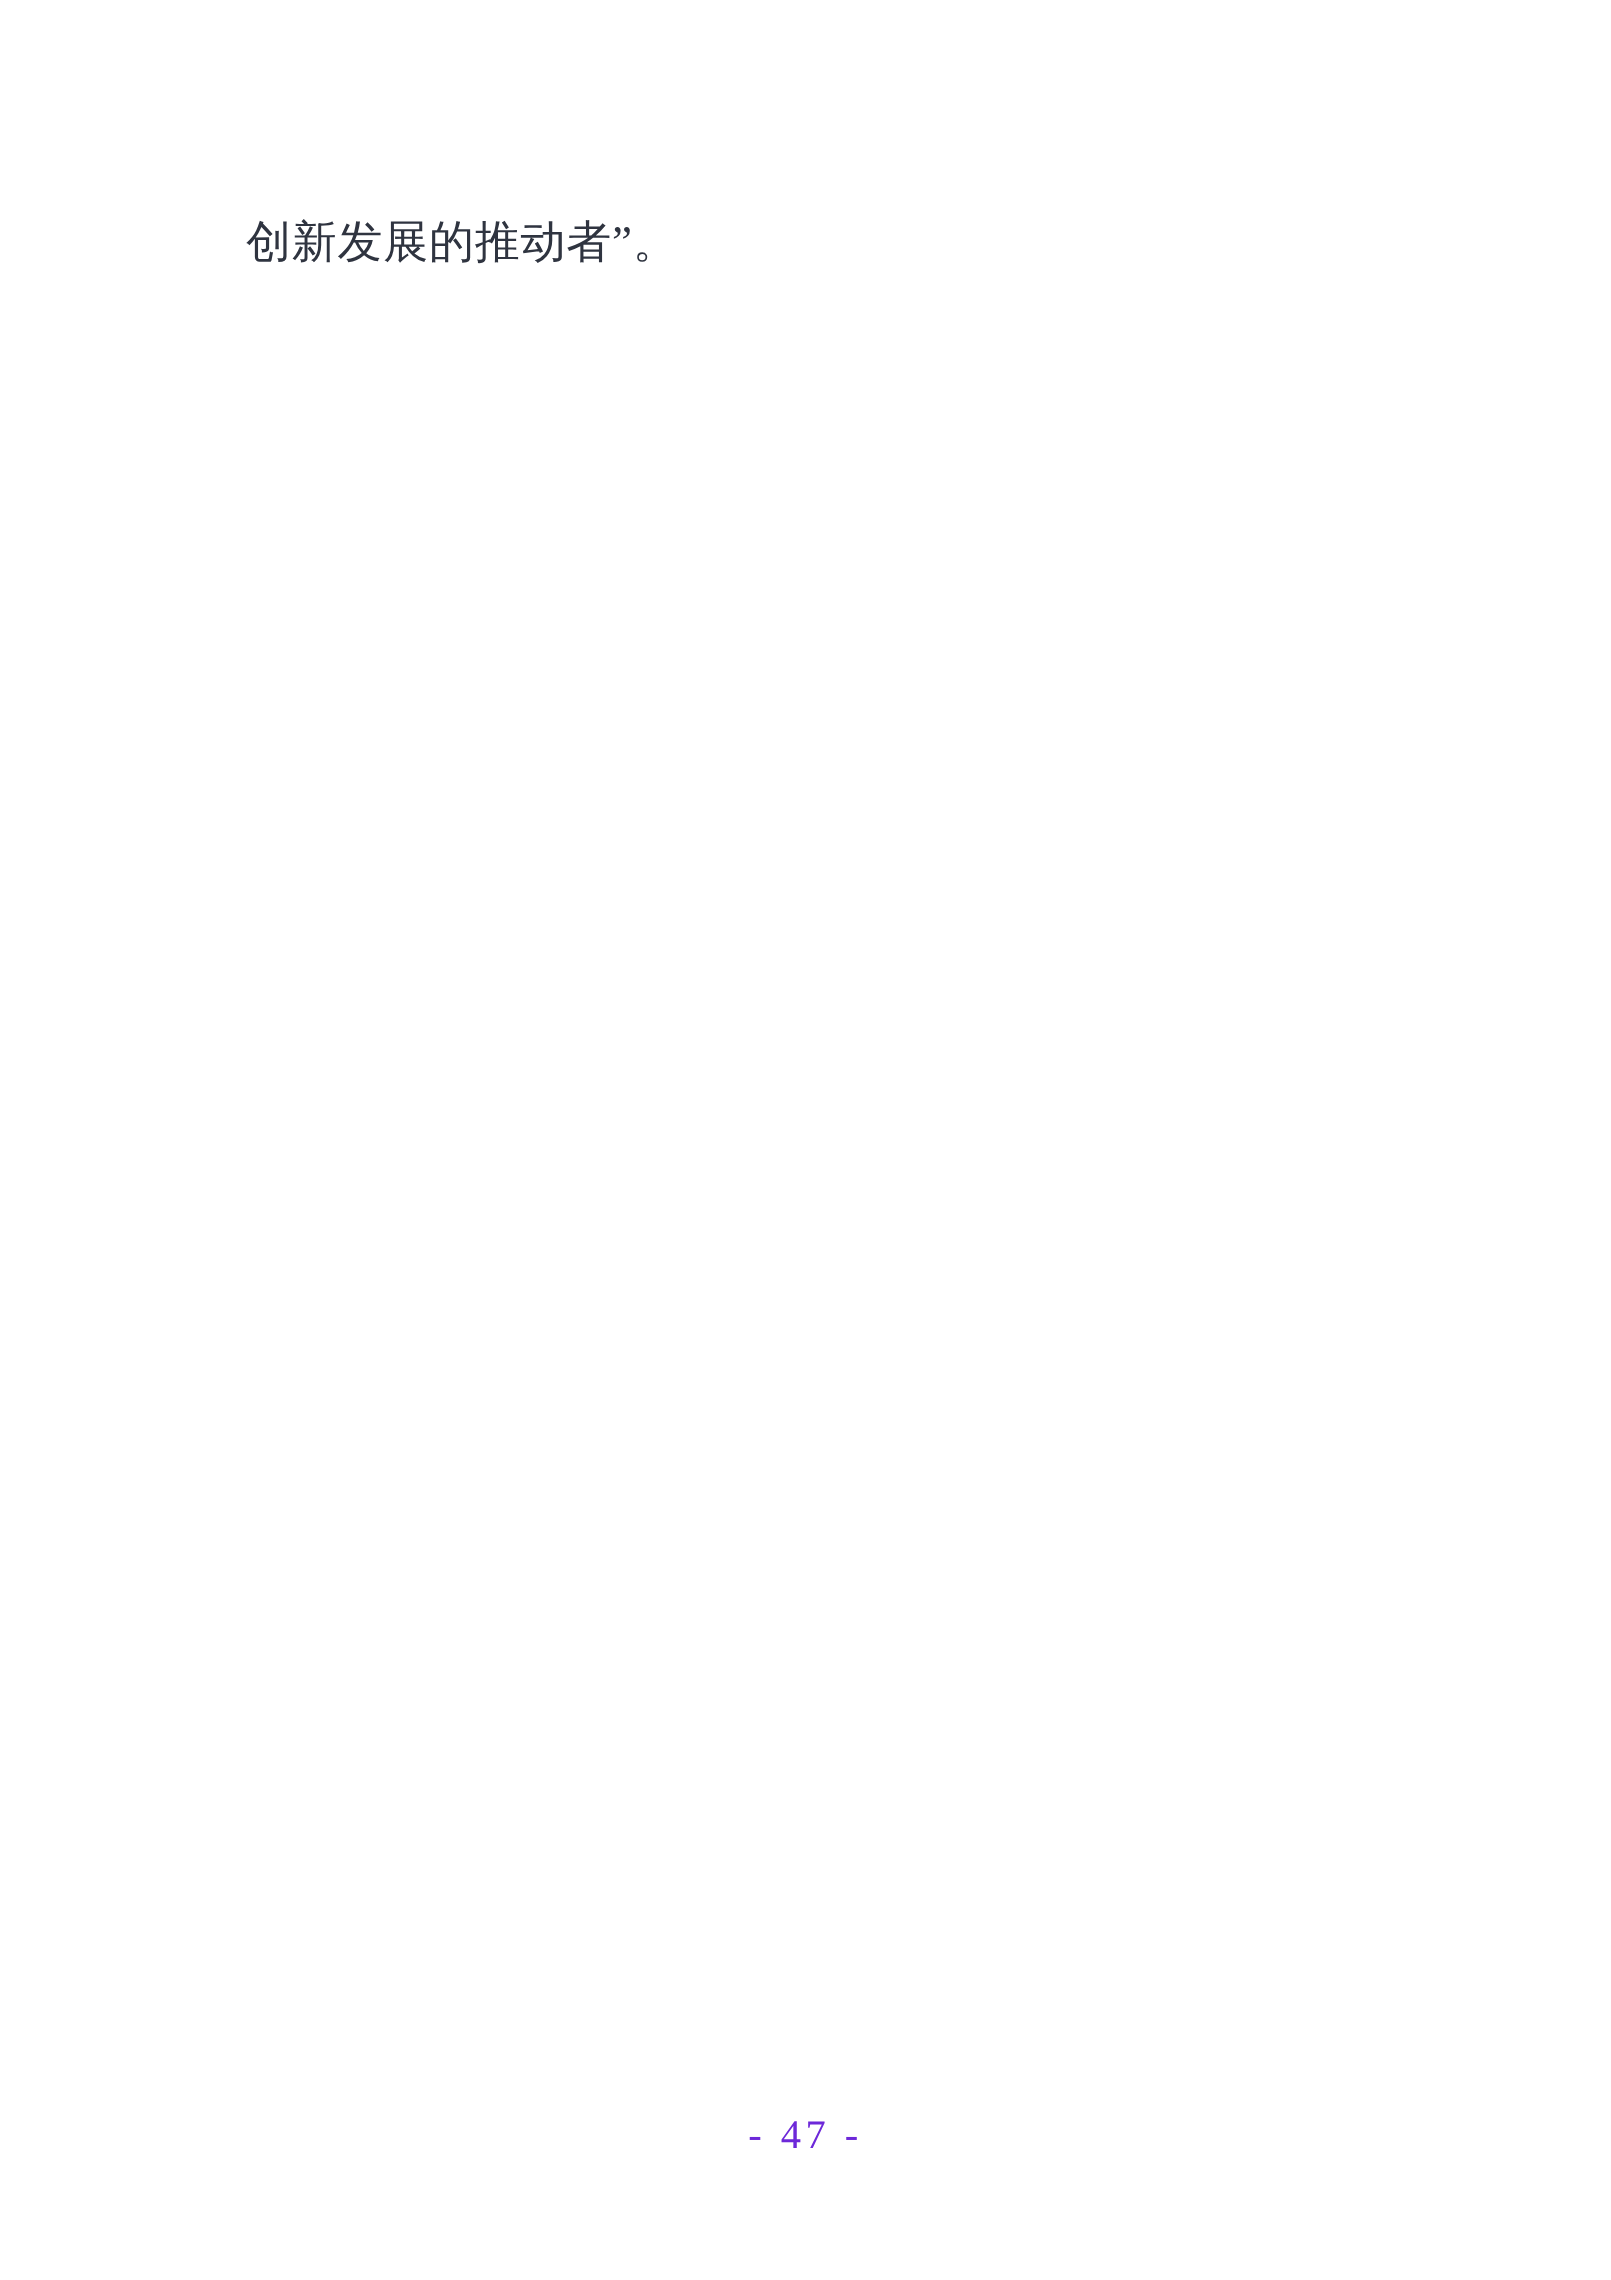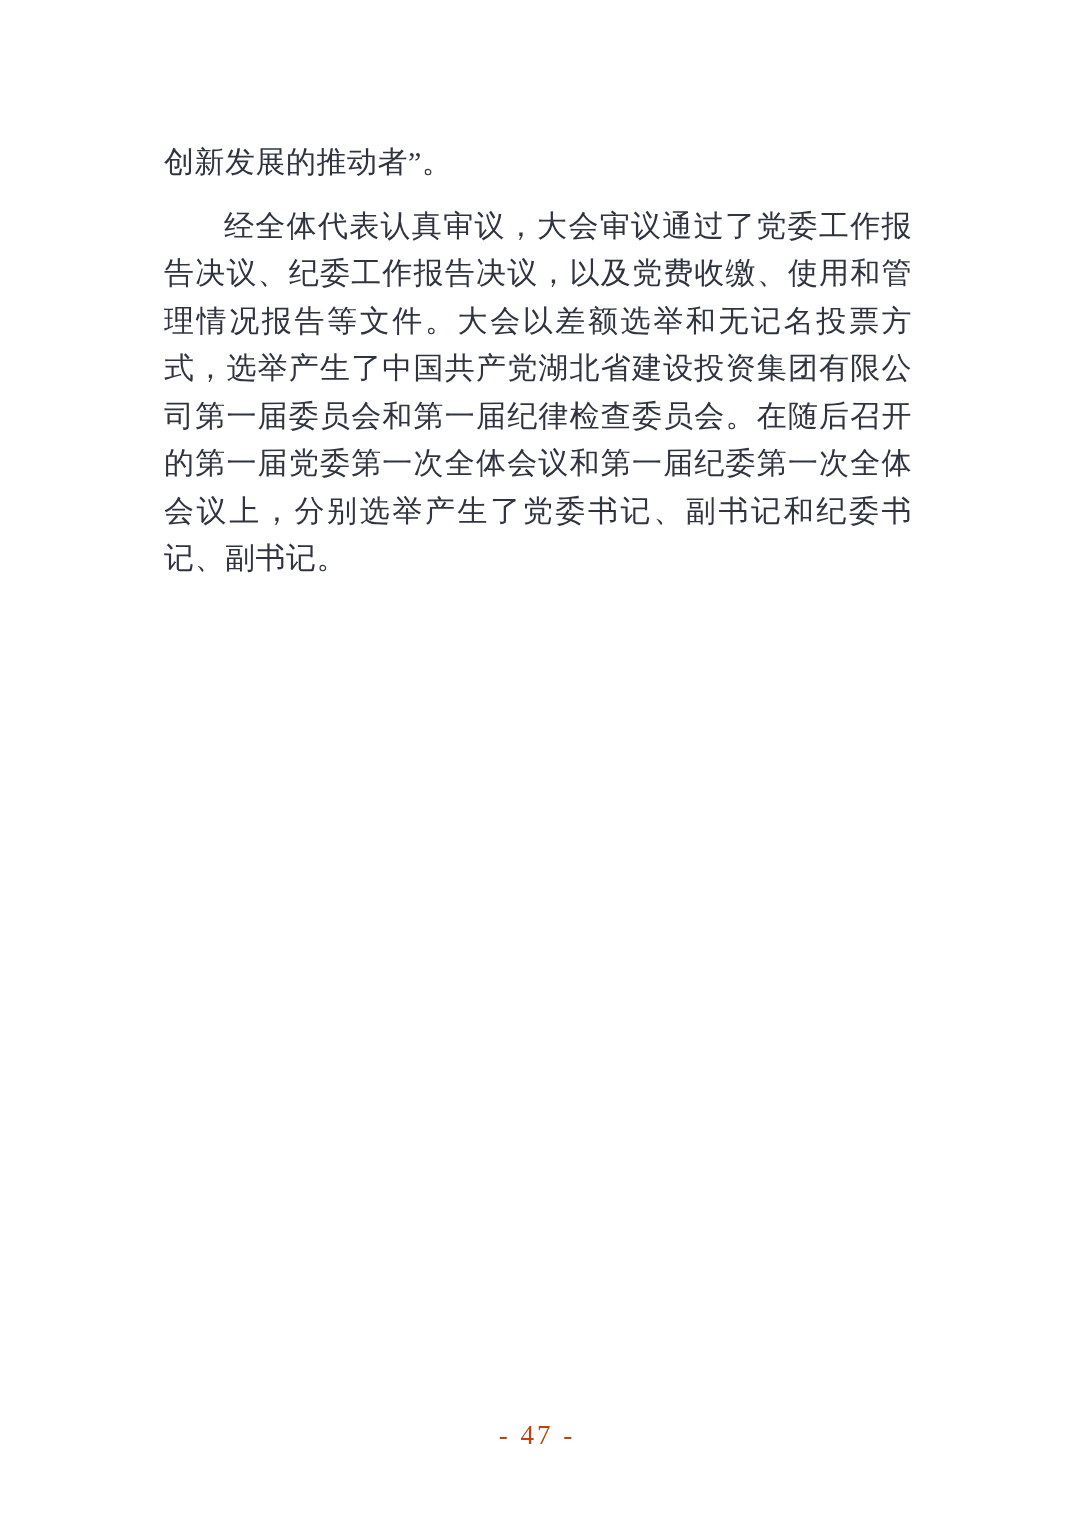--- a/index.html
+++ b/index.html
@@ -40,27 +40,25 @@
   .p-indent { text-indent: 2em; }
   .p-cont   { text-indent: 0; }
   .footer {
     position: absolute;
     top: 1408px;
     left: 0;
     width: 100%;
     text-align: center;
     font-size: 27px;
     letter-spacing: 3px;
-    color: #c2410c;
-    margin-top: 12px;
+    color: #6d28d9;
   }
 </style>
 </head>
 <body>
 
 <div class="page">
   <div class="text-block">
     <p class="p-cont">创新发展的推动者”。</p>
-    <p class="p-indent">经全体代表认真审议，大会审议通过了党委工作报告决议、纪委工作报告决议，以及党费收缴、使用和管理情况报告等文件。大会以差额选举和无记名投票方式，选举产生了中国共产党湖北省建设投资集团有限公司第一届委员会和第一届纪律检查委员会。在随后召开的第一届党委第一次全体会议和第一届纪委第一次全体会议上，分别选举产生了党委书记、副书记和纪委书记、副书记。</p>
   </div>
 
   <div class="footer">- 47 -</div>
 </div>
 
 </body></html>

